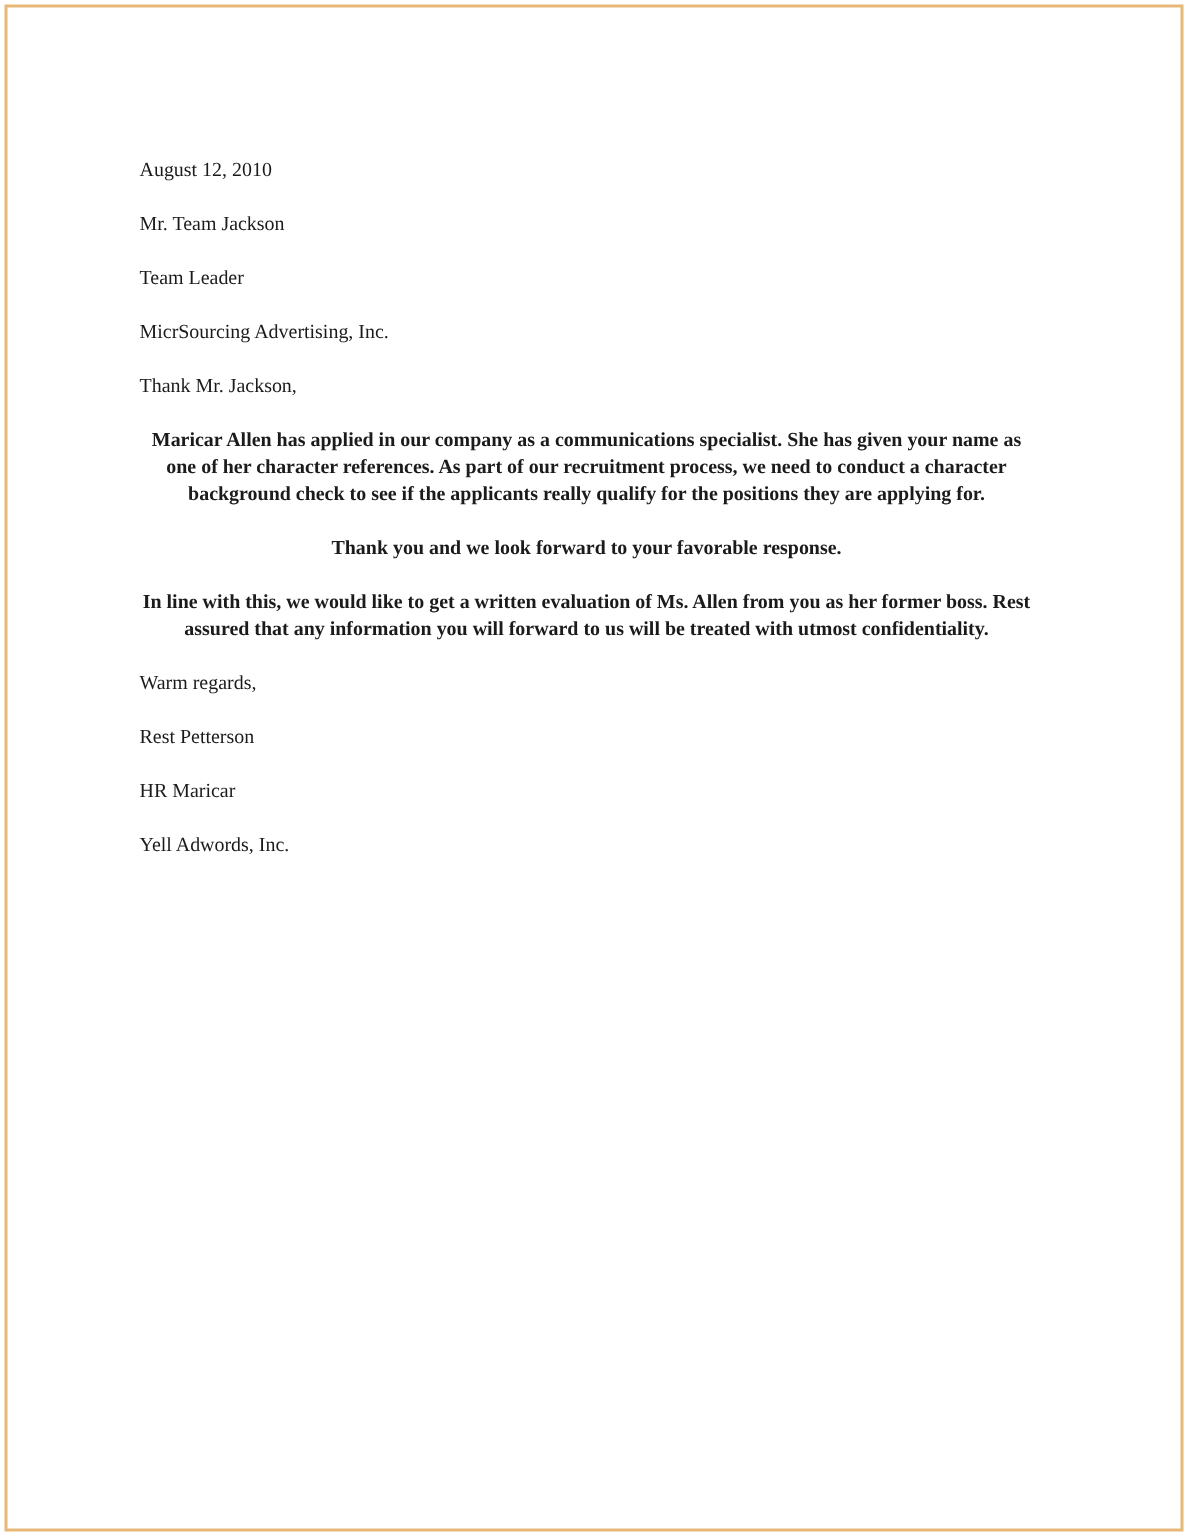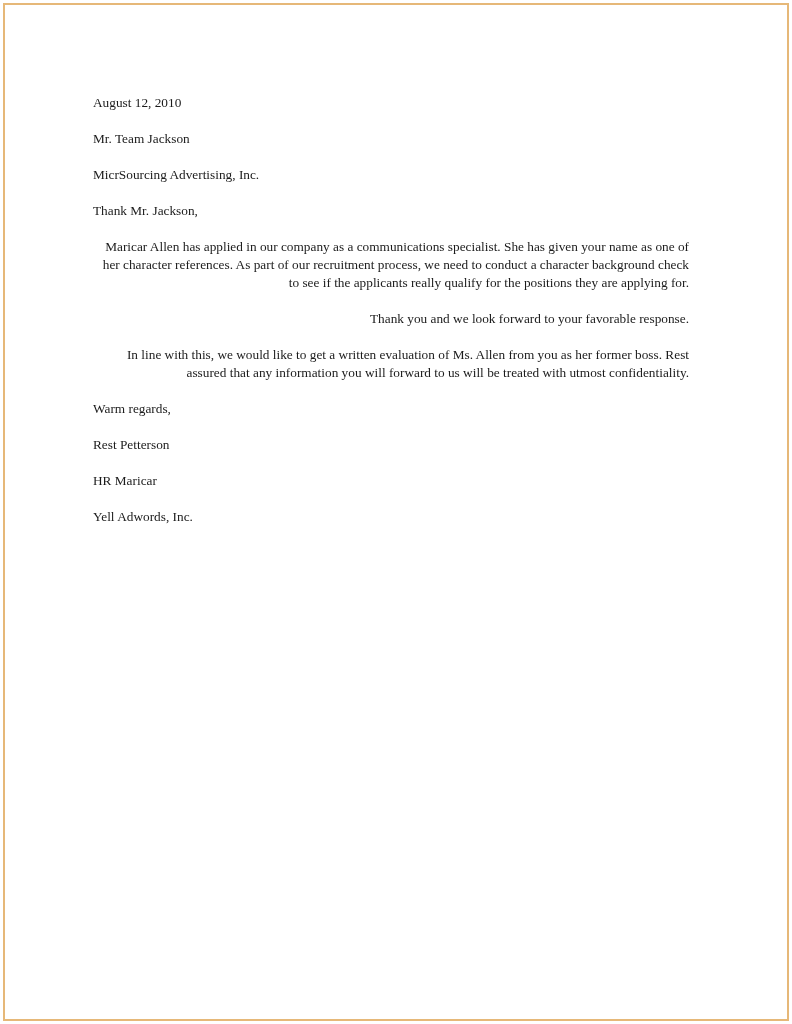--- a/index.html
+++ b/index.html
@@ -26,61 +26,63 @@
     right: 3px;
     bottom: 3px;
     border: 2px solid #e6b878;
     box-sizing: border-box;
     pointer-events: none;
   }
 
   .letter {
     position: absolute;
     left: 93px;
-    top: 94px;
+    top: 104px;
     width: 596px;
   }
 
   .letter,
   .letter * {
     font-family: "Liberation Serif", "DejaVu Serif", serif;
     font-size: 13.3px;
     line-height: 18px;
     color: #1b1b1b;
     text-align: left;
   }
 
   
   .line {
     margin: 0 0 18px 0;
     white-space: pre;
   }
 
   .para {
     margin: 0 0 18px 0;
-    text-align: right;
+    text-align: center;
+    font-weight: bold;
   }
 
   .para.wide {
     width: 596px;
   }
 </style>
 </head>
 <body>
 
 <div class="page">
 
   <div class="page-border"></div>
 
   <div class="letter">
 
     <p class="line">August 12, 2010</p>
 
     <p class="line">Mr. Team Jackson</p>
 
+    <p class="line">Team Leader</p>
 
     <p class="line">MicrSourcing Advertising, Inc.</p>
 
     <p class="line">Thank Mr. Jackson,</p>
 
     <p class="para wide">Maricar Allen has applied in our company as a communications specialist. She has given your name as one of her character references. As part of our recruitment process, we need to conduct a character background check to see if the applicants really qualify for the positions they are applying for.</p>
 
     <p class="para wide">Thank you and we look forward to your favorable response.</p>
 
     <p class="para wide">In line with this, we would like to get a written evaluation of Ms. Allen from you as her former boss. Rest assured that any information you will forward to us will be treated with utmost confidentiality.</p>

